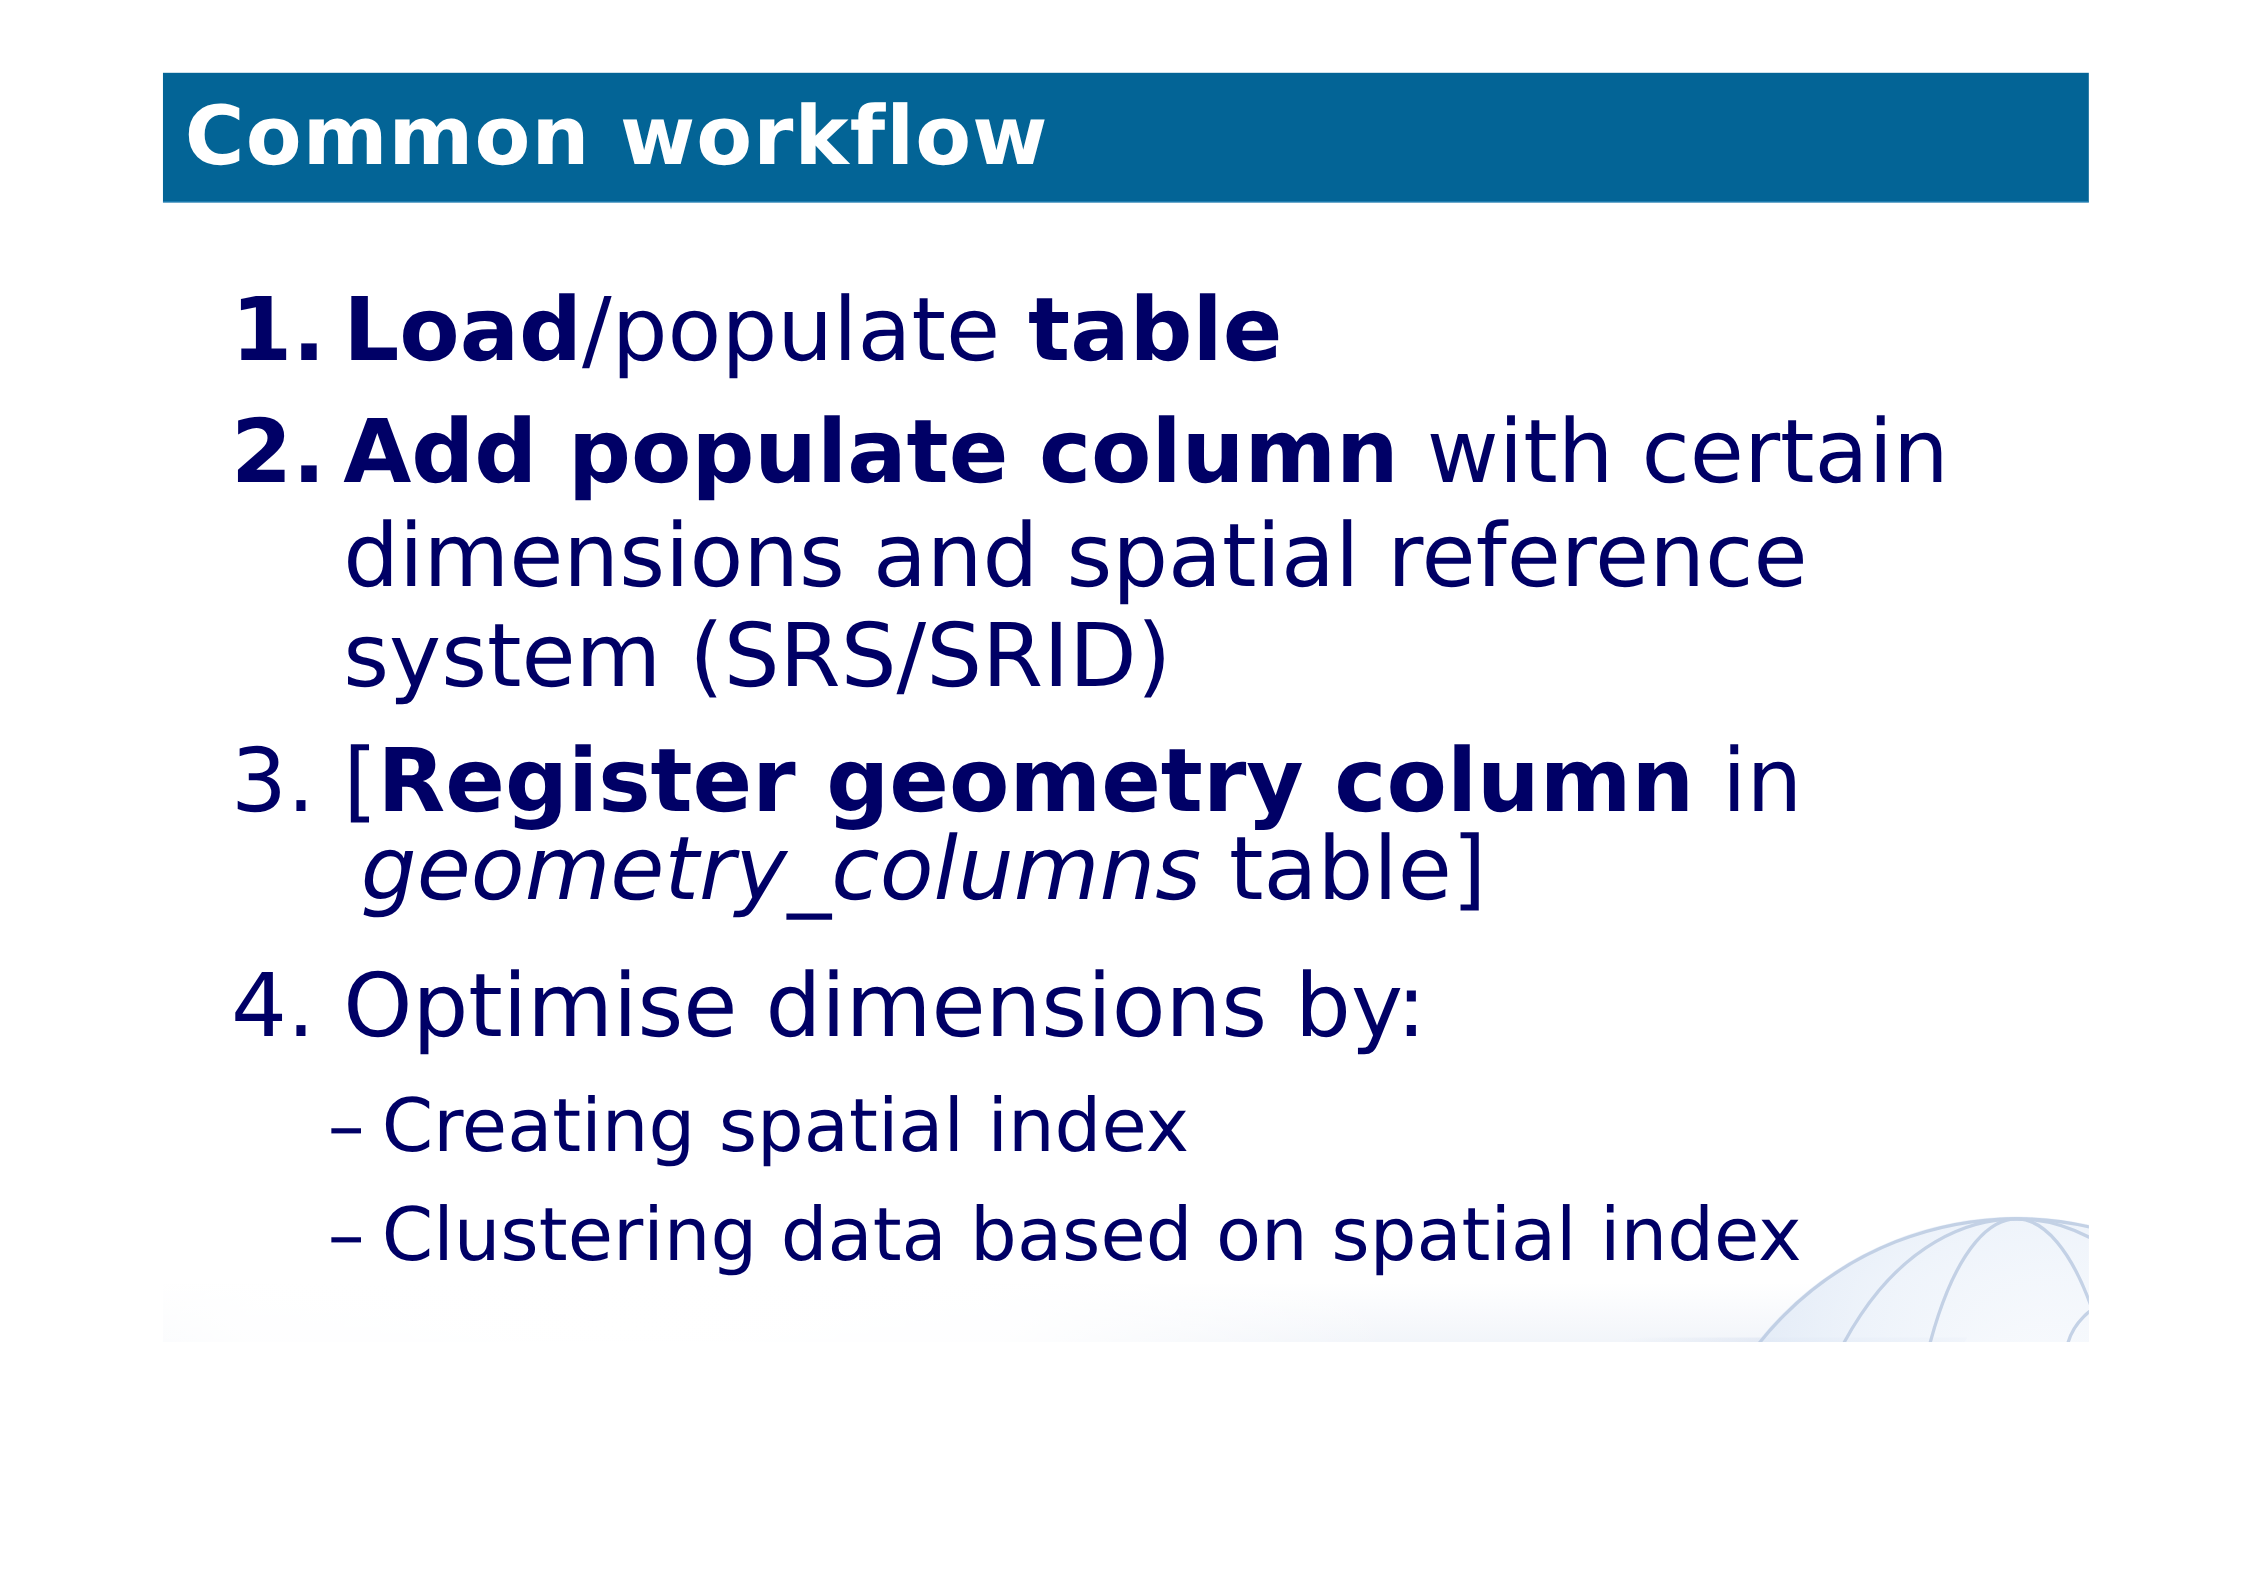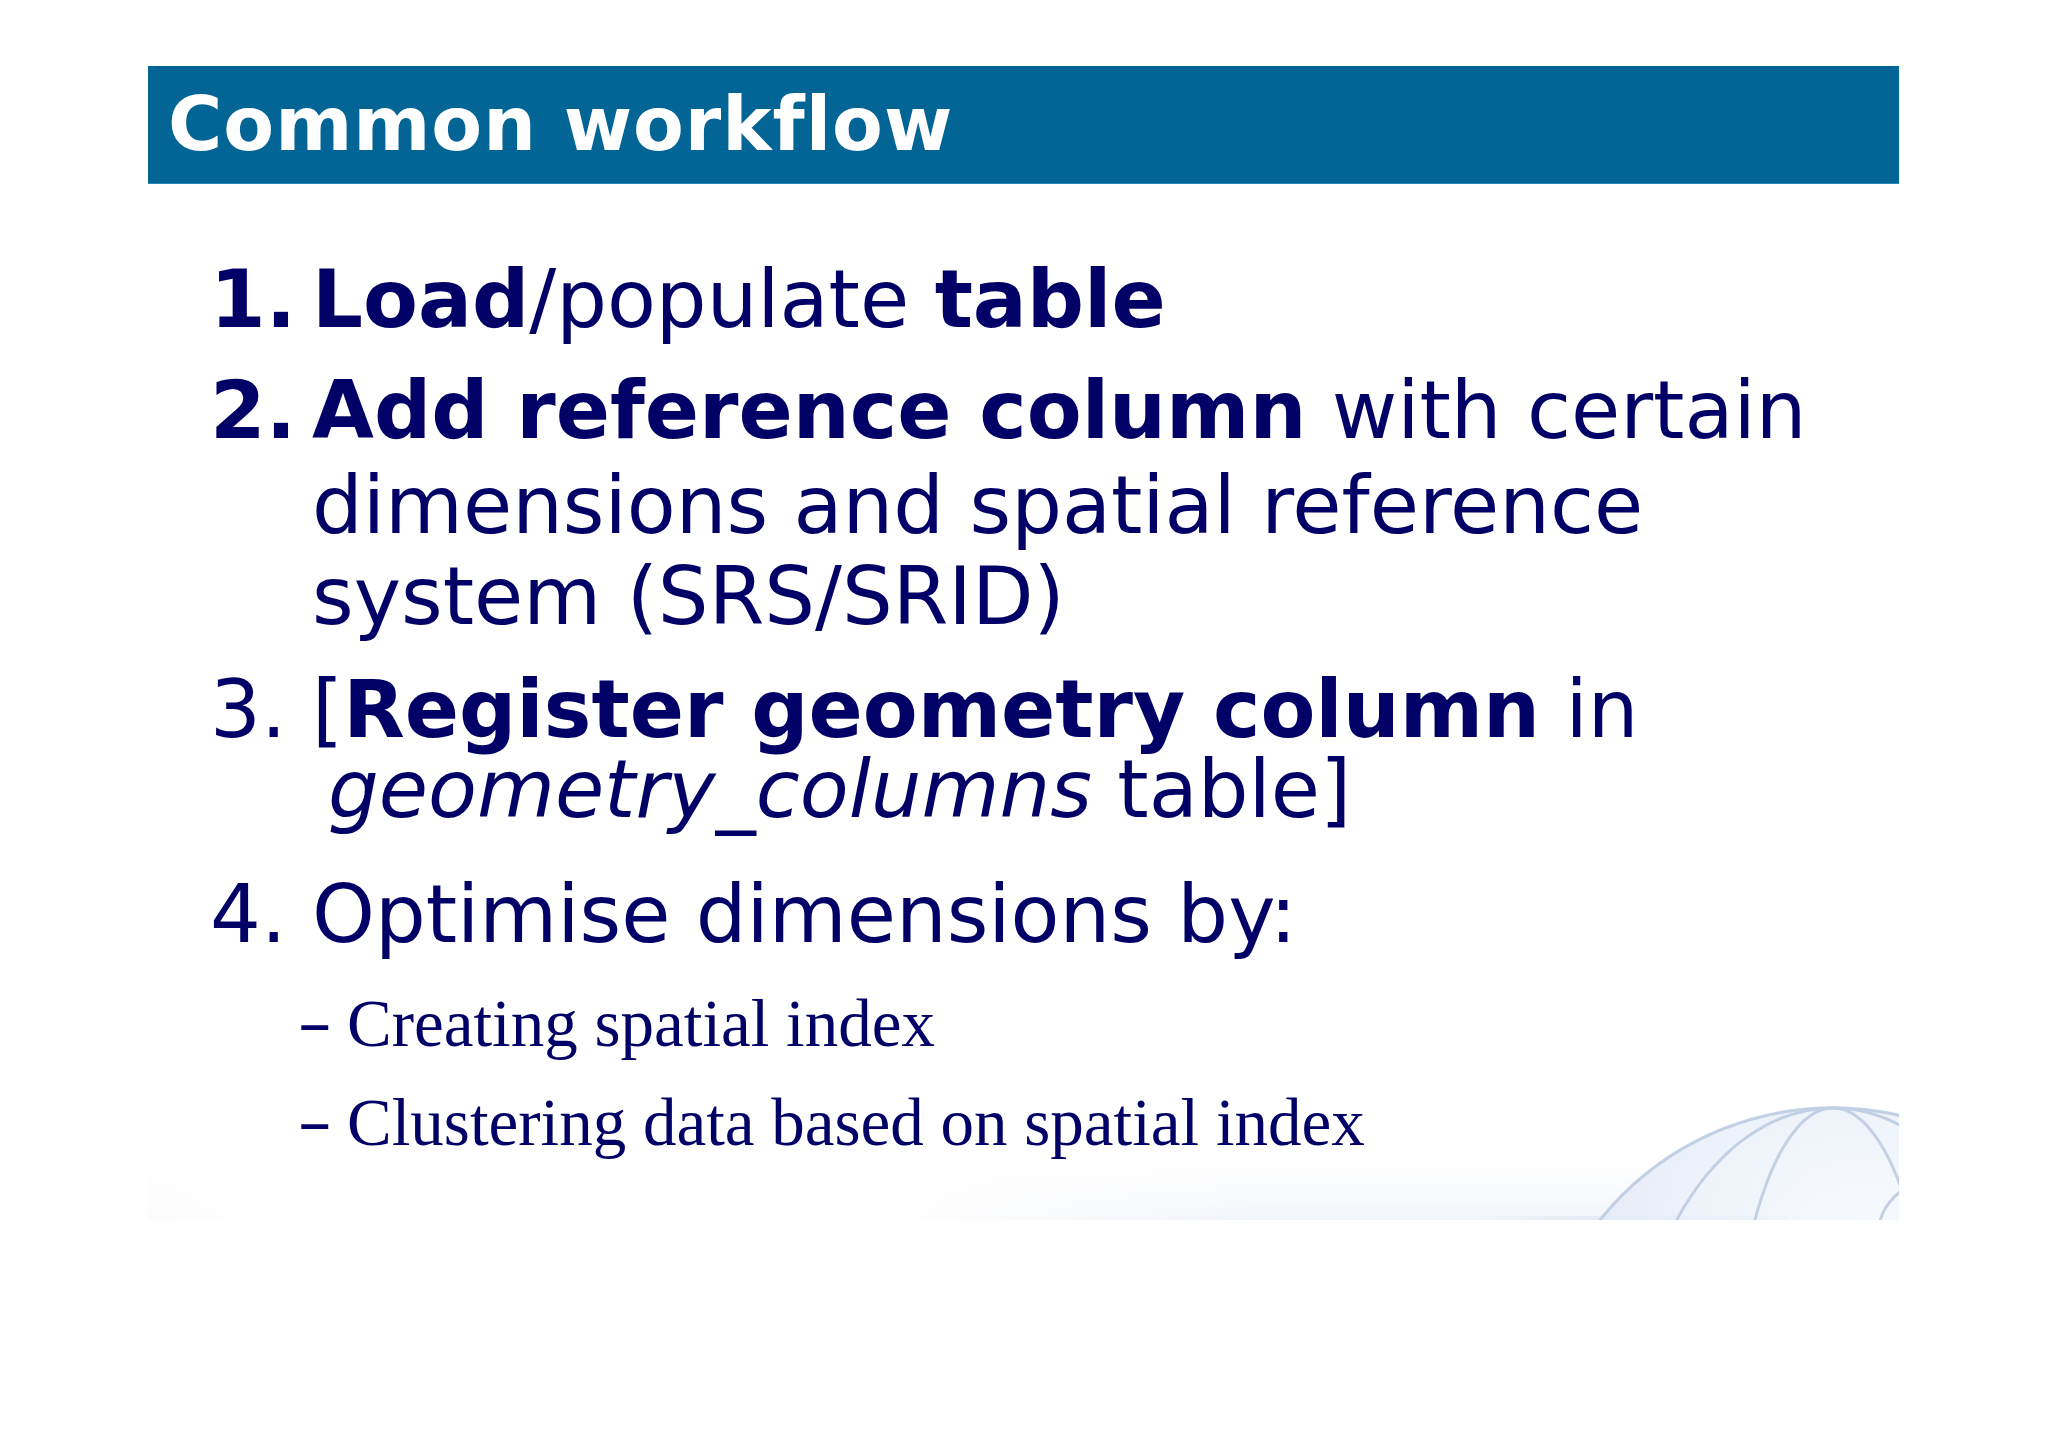--- a/index.html
+++ b/index.html
@@ -40,21 +40,21 @@
     background: #036496; border-top: 1px solid #7cc0e6;
   }
   .content { position: absolute; left: 0; top: 0; width: 1751px; }
   .item { position: absolute; color: #000066; font-size: 80px; line-height: 91px; }
   .num { position: absolute; left: 0; }
   .txt { position: absolute; left: 102px; white-space: nowrap; text-align: center; }
   .b { font-weight: bold; }
   .i { font-style: italic; }
   .sub { position: absolute; color: #000066; font-size: 67px; line-height: 99px; white-space: nowrap; }
   .dash { position: absolute; left: 0; }
-  .subtxt { position: absolute; left: 49px; font-family: Liberation Serif, serif; }
+  .subtxt { position: absolute; left: 49px; }
   .logo {
     position: absolute; left: 1517px; top: 1196px; height: 70px;
     font-family: "DejaVu Sans", sans-serif; font-weight: normal; font-size: 62px;
     color: #1a1a1a; letter-spacing: 1px; white-space: nowrap; margin-top: 44px;
   }
   .logo .ii { color: #e0702a; font-style: italic; font-weight: bold; font-family: "DejaVu Serif", serif; }
   .logo .reg { font-size: 16px; vertical-align: 38px; color: #666; }
 </style>
 </head>
 <body>
@@ -88,21 +88,21 @@
 
   <div class="content">
 
     <div class="item" style="left:62px; top:188px;">
       <span class="num b">1.</span>
       <span class="txt"><span class="b">Load</span><span>/populate </span><span class="b">table</span></span>
     </div>
 
     <div class="item" style="left:62px; top:299px;">
       <span class="num b">2.</span>
-      <span class="txt" style="top:0;"><span class="b">Add reference column</span><span> with certain</span></span>
+      <span class="txt" style="top:0;"><span class="b">Add populate column</span><span> with certain</span></span>
       <span class="txt" style="top:95px;"><span>dimensions and spatial reference</span></span>
       <span class="txt" style="top:186px;"><span>system (SRS/SRID)</span></span>
     </div>
 
     <div class="item" style="left:62px; top:598px;">
       <span class="num">3.</span>
       <span class="txt" style="top:0;"><span>[</span><span class="b">Register geometry column</span><span> in</span></span>
       <span class="txt" style="top:80px;margin-left:16px;"><span class="i">geometry_columns</span><span> table]</span></span>
     </div>
 

